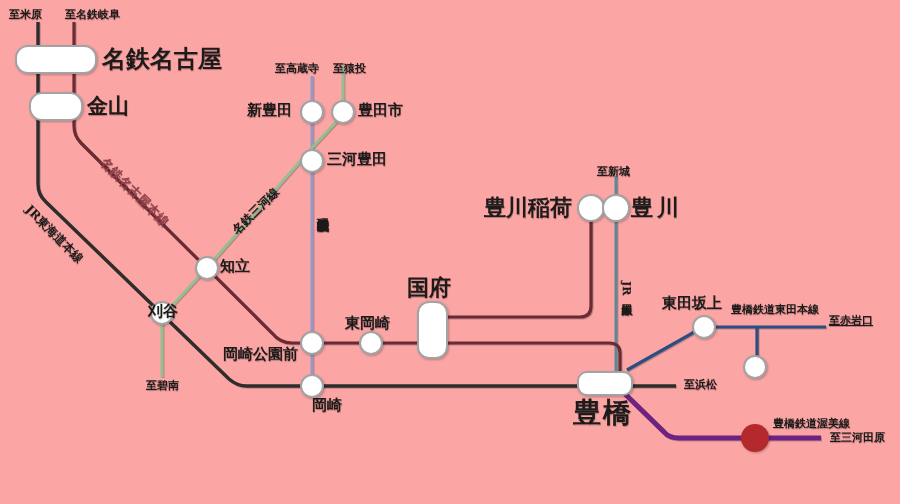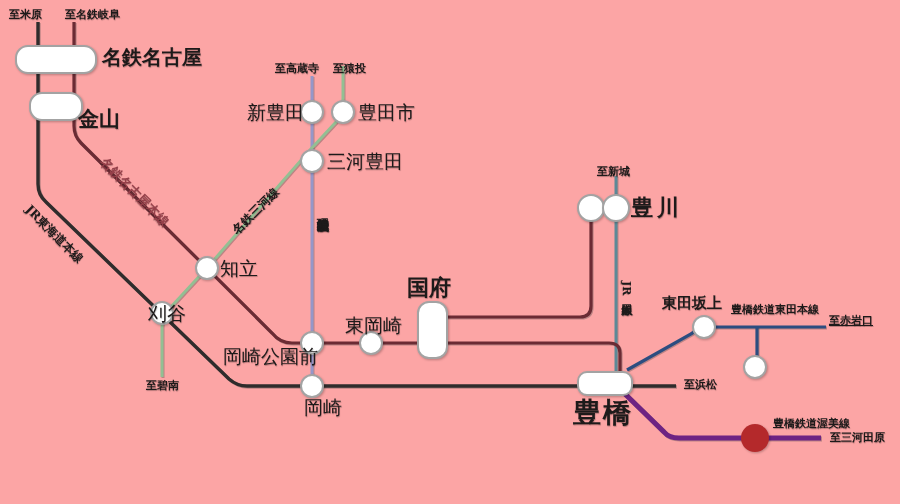--- a/index.html
+++ b/index.html
@@ -3,24 +3,24 @@
 <meta charset="utf-8">
 <style>
   html,body{margin:0;padding:0;background:#ffffff;}
   .map{position:relative;width:900px;height:504px;background:#fca5a5;overflow:hidden;
        font-family:"DejaVu Serif","Liberation Serif",serif;padding-left:24px;}
   .map svg{position:absolute;left:0;top:0;}
   .lbl{position:absolute;white-space:nowrap;color:#1d1a1a;line-height:1;
        text-shadow:0.6px 0.8px 0.9px rgba(0,0,0,0.28);}
   .t-xs{font-size:11px;font-weight:600;}
   .t-sm{font-size:12px;font-weight:600;}
-  .t-md{font-size:19px;font-weight:400;}
+  .t-md{font-size:15px;font-weight:700;}
   .t-md2{font-size:15px;font-weight:700;}
   .t-lg{font-size:22px;font-weight:700;}
-  .t-xl{font-size:20px;font-weight:700;}
+  .t-xl{font-size:24px;font-weight:700;}
   .t-xxl{font-size:28px;font-weight:700;letter-spacing:2px;}
   .t-hero{font-size:31px;font-weight:700;letter-spacing:2px;color:#b4292b;}
   .rot45{transform:rotate(45deg);transform-origin:0 0;}
   .rotm45{transform:rotate(-45deg);transform-origin:0 0;}
   .vert{writing-mode:vertical-rl;text-orientation:mixed;}
   .red-label{color:#96404a;}
   .rail{fill:none;filter:drop-shadow(1px 1.5px 0.7px rgba(70,70,70,0.35));}
   .node{filter:drop-shadow(1px 1px 0.8px rgba(0,0,0,0.25));}
 </style>
 </head>
@@ -72,27 +72,28 @@
 
   <div class="lbl t-sm rot45 red-label" style="left:107px;top:155px;font-size:13px;">名鉄名古屋本線</div>
   <div class="lbl t-sm rot45" style="left:32px;top:203px;">JR東海道本線</div>
   <div class="lbl t-sm rotm45" style="left:230px;top:228px;">名鉄三河線</div>
   <div class="lbl t-xs vert" style="left:317px;top:209px;font-size:12px;">愛知環状鉄道線</div>
   <div class="lbl t-xs vert" style="left:621px;top:281px;">JR飯田線</div>
   <div class="lbl t-xs" style="left:731px;top:304px;">豊橋鉄道東田本線</div>
   <div class="lbl t-xs" style="left:773px;top:418px;">豊橋鉄道渥美線</div>
 
   <div class="lbl t-xl" style="left:102px;top:47px;">名鉄名古屋</div>
-  <div class="lbl t-xl" style="left:78px;top:95px;font-size:21px;margin-top:13px;">金山</div>
+  <div class="lbl t-xl" style="left:87px;top:95px;font-size:21px;">金山</div>
   <div class="lbl t-md" style="left:247px;top:103px;">新豊田</div>
   <div class="lbl t-md" style="left:358px;top:103px;">豊田市</div>
   <div class="lbl t-md" style="left:327px;top:152px;text-align:center;">三河豊田</div>
   <div class="lbl t-md" style="left:220px;top:259px;">知立</div>
   <div class="lbl t-md" style="left:113px;top:304px;margin-left:35px;">刈谷</div>
   <div class="lbl t-md" style="left:223px;top:347px;">岡崎公園前</div>
   <div class="lbl t-md" style="left:345px;top:316px;">東岡崎</div>
-  <div class="lbl t-md" style="left:304px;top:398px;">岡崎</div>
+  <div class="lbl t-md" style="left:312px;top:398px;">岡崎</div>
   <div class="lbl t-lg" style="left:407px;top:276px;">国府</div>
+  <div class="lbl t-lg" style="left:484px;top:196px;">豊川稲荷</div>
   <div class="lbl t-lg" style="left:631px;top:196px;letter-spacing:4px;">豊川</div>
   <div class="lbl t-md2" style="left:662px;top:296px;">東田坂上</div>
   <div class="lbl t-xxl" style="left:573px;top:399px;">豊橋</div>
 
 </div>
 
 </body></html>

